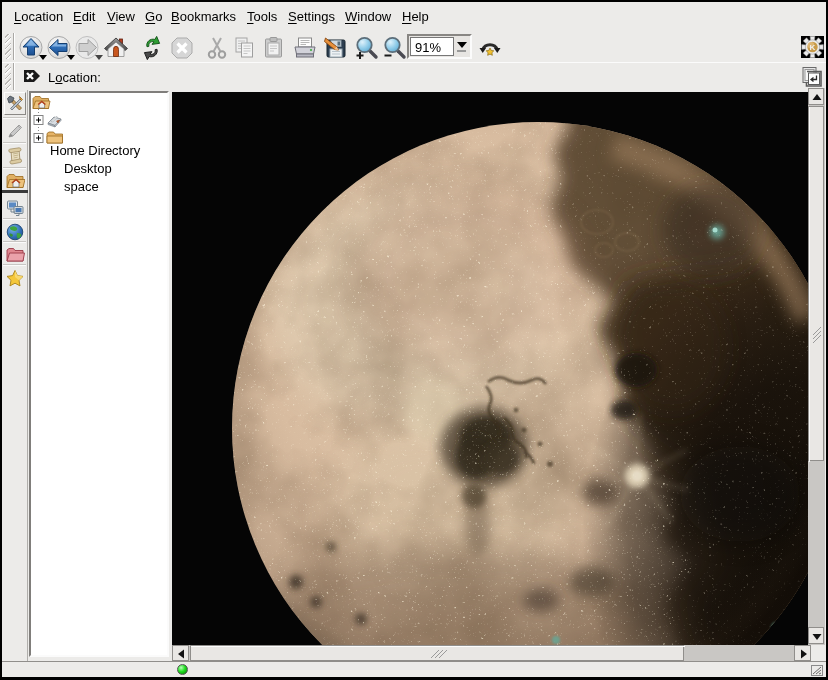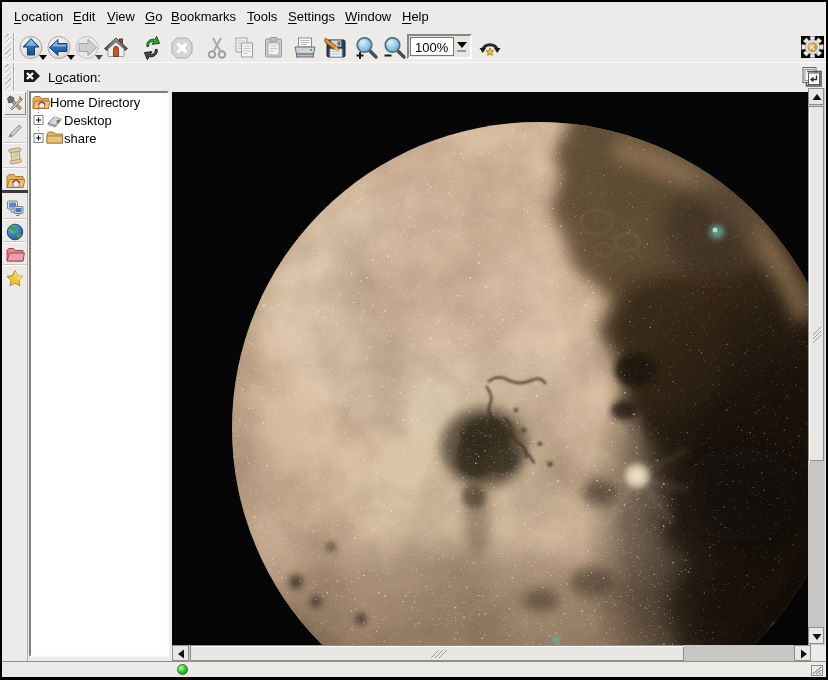--- a/index.html
+++ b/index.html
@@ -55,21 +55,21 @@
 #strip { position:absolute; left:0; top:0; width:26px; height:571px; background:#ecebe9;
   border-right:1px solid #b0aeab; }
 .sic { position:absolute; left:1px; width:24px; height:24px; }
 .sic svg { position:absolute; left:2px; top:2px; }
 .sicsep { position:absolute; left:1px; width:23px; height:2px;
   border-top:1px solid #c8c6c3; border-bottom:1px solid #fbfbfb; }
 
 #treebox { position:absolute; left:27px; top:1px; width:140px; height:566px;
   border:2px solid; border-color:#807e7b #fbfbfb #fbfbfb #807e7b; background:#fff; }
 #tree { position:relative; width:100%; height:100%; background:#fff; }
-.trow { position:absolute; height:18px; white-space:nowrap; }
+.trow { position:absolute; height:18px; white-space:nowrap;margin-top:48px; }
 
 #view { position:absolute; left:169px; top:0px; width:655px; height:571px; }
 #moonwrap { position:absolute; left:1px; top:2px; width:636px; height:553px; background:#060606; overflow:hidden; }
 
 #vsb { position:absolute; left:637px; top:-2px; width:17px; height:557px; background:#c9c7c4; }
 #hsb { position:absolute; left:1px; top:555px; width:639px; height:16px; background:#c9c7c4; }
 .sbtn { position:absolute; background:#e9e7e4; border:1px solid #908e8b; }
 .sthumb { position:absolute; background:#e9e7e4; border:1px solid #908e8b; }
 
 #statusbar { position:absolute; left:0; top:659px; width:824px; height:16px; background:#ecebe9;
@@ -242,21 +242,21 @@
                 <stop offset="0.5" stop-color="#8ecbe8"></stop>
                 <stop offset="1" stop-color="#4e9cc8"></stop>
               </radialGradient>
             </defs>
 <line x1="16" y1="16" x2="22" y2="22" stroke="#4a4a52" stroke-width="3.4" stroke-linecap="round"></line>
 <circle cx="10.5" cy="10" r="7.2" fill="url(#lensg2)" stroke="#5c6e7a" stroke-width="1.8"></circle>
 <path d="M2.5 20.5 H9.5" stroke="#1a1a1a" stroke-width="2"></path>
 </svg>
         </div>
   <div id="combo">
-          <div class="cin">100%</div>
+          <div class="cin">91%</div>
     <div class="cbtn">
             <div class="arrdown" style="margin:5px auto 0"></div>
     <div style="width:9px;height:2px;background:#999;margin:2px auto 0"></div>
           </div>
   </div>
   <div class="tbtn" style="left:475px" id="tb-rot">
           <svg width="24" height="24" viewBox="0 0 24 24">
 <path d="M4.5 15 A 8 8 0 0 1 19.5 15" fill="none" stroke="#2a2a2a" stroke-width="3"></path>
 <path d="M1.5 13 H8 L4.75 18 Z" fill="#1a1a1a"></path>
 <path d="M16 13 H22.5 L19.25 18 Z" fill="#1a1a1a"></path>
@@ -412,21 +412,21 @@
         <path d="M2 4.5 H7 M4.5 2 V7" stroke="#000" stroke-width="1"></path>
       </g>
 
       <g transform="translate(15,37)">
         <path d="M1 13 V3.5 L3 2 H7.5 L9 4 H16.5 V13 Z" fill="#e6b468" stroke="#9a6a1e" stroke-width="0.8"></path>
         <path d="M1 13 V6 H16.5 V13 Z" fill="#edc27c" stroke="#9a6a1e" stroke-width="0.8"></path>
       </g>
     </svg>
     <span class="trow" style="left:19px;top:2px">Home Directory</span>
     <span class="trow" style="left:33px;top:20px">Desktop</span>
-    <span class="trow" style="left:33px;top:38px">share</span>
+    <span class="trow" style="left:33px;top:38px">space</span>
 </div>
         </div>
   <div id="view">
     <div id="moonwrap">
 <svg width="637" height="555" viewBox="0 0 637 555">
 <defs>
   <clipPath id="mclip">
                   <circle cx="366" cy="336" r="306"></circle>
                 </clipPath>
   <radialGradient id="base" cx="0.40" cy="0.36" r="0.75">

